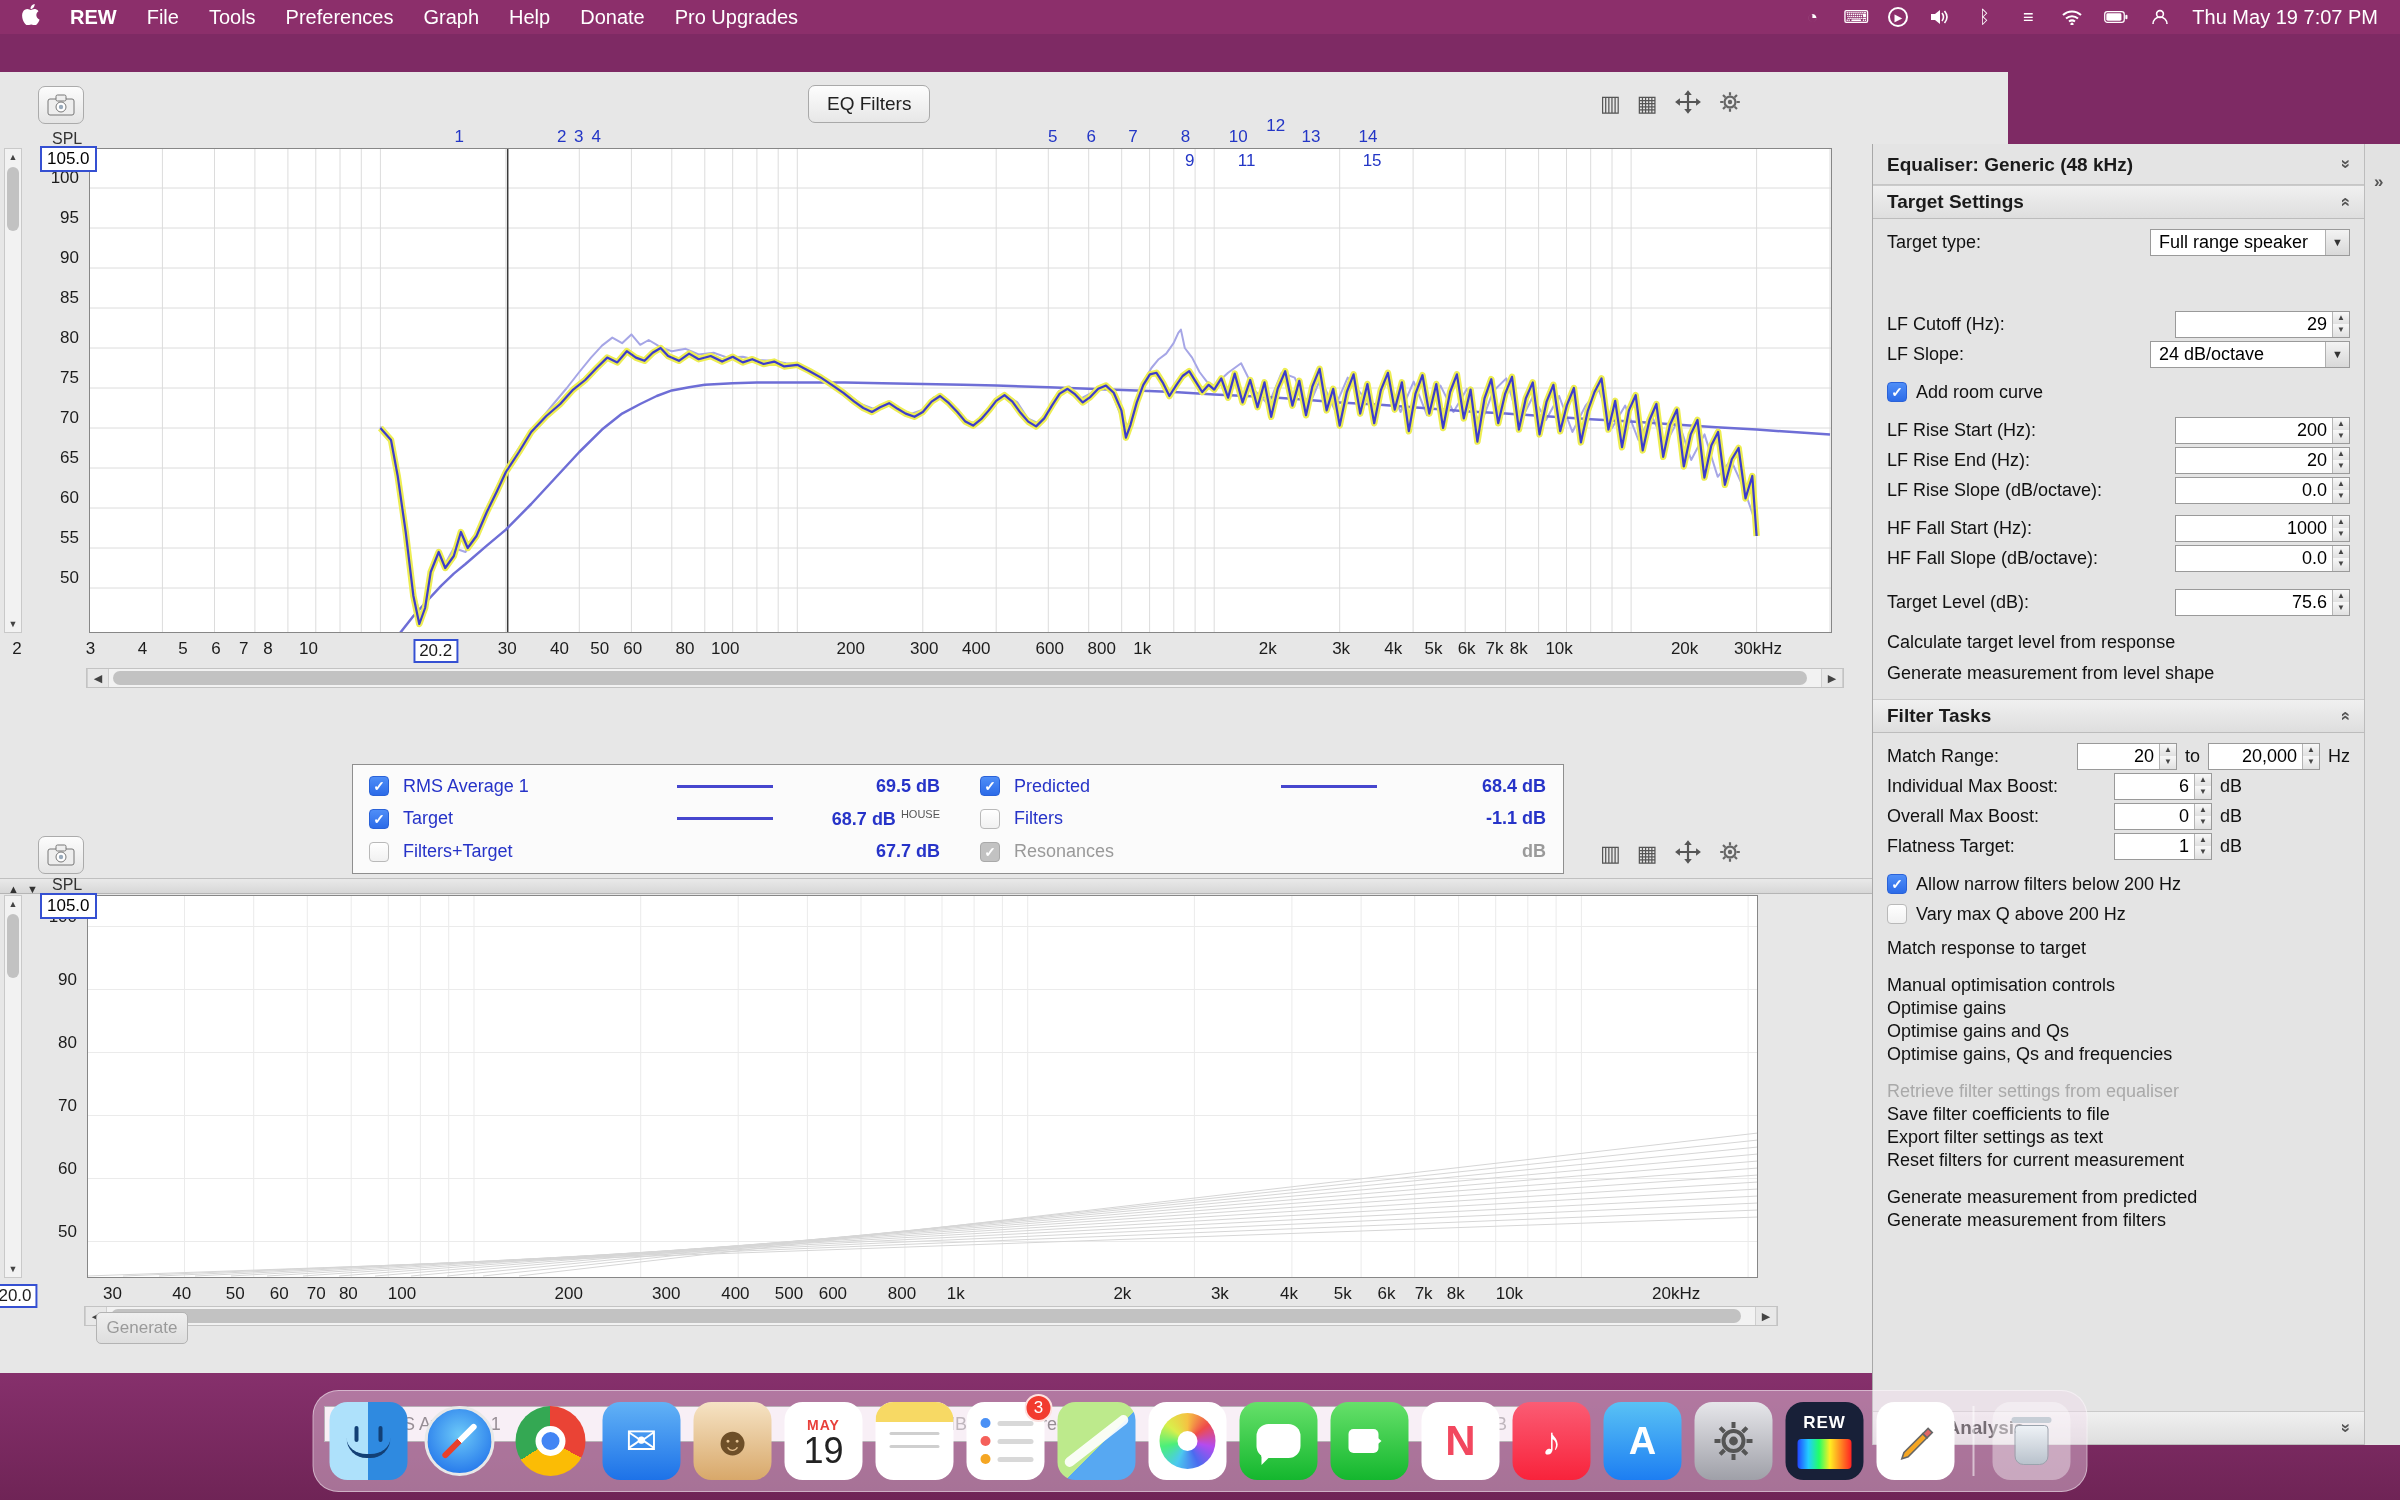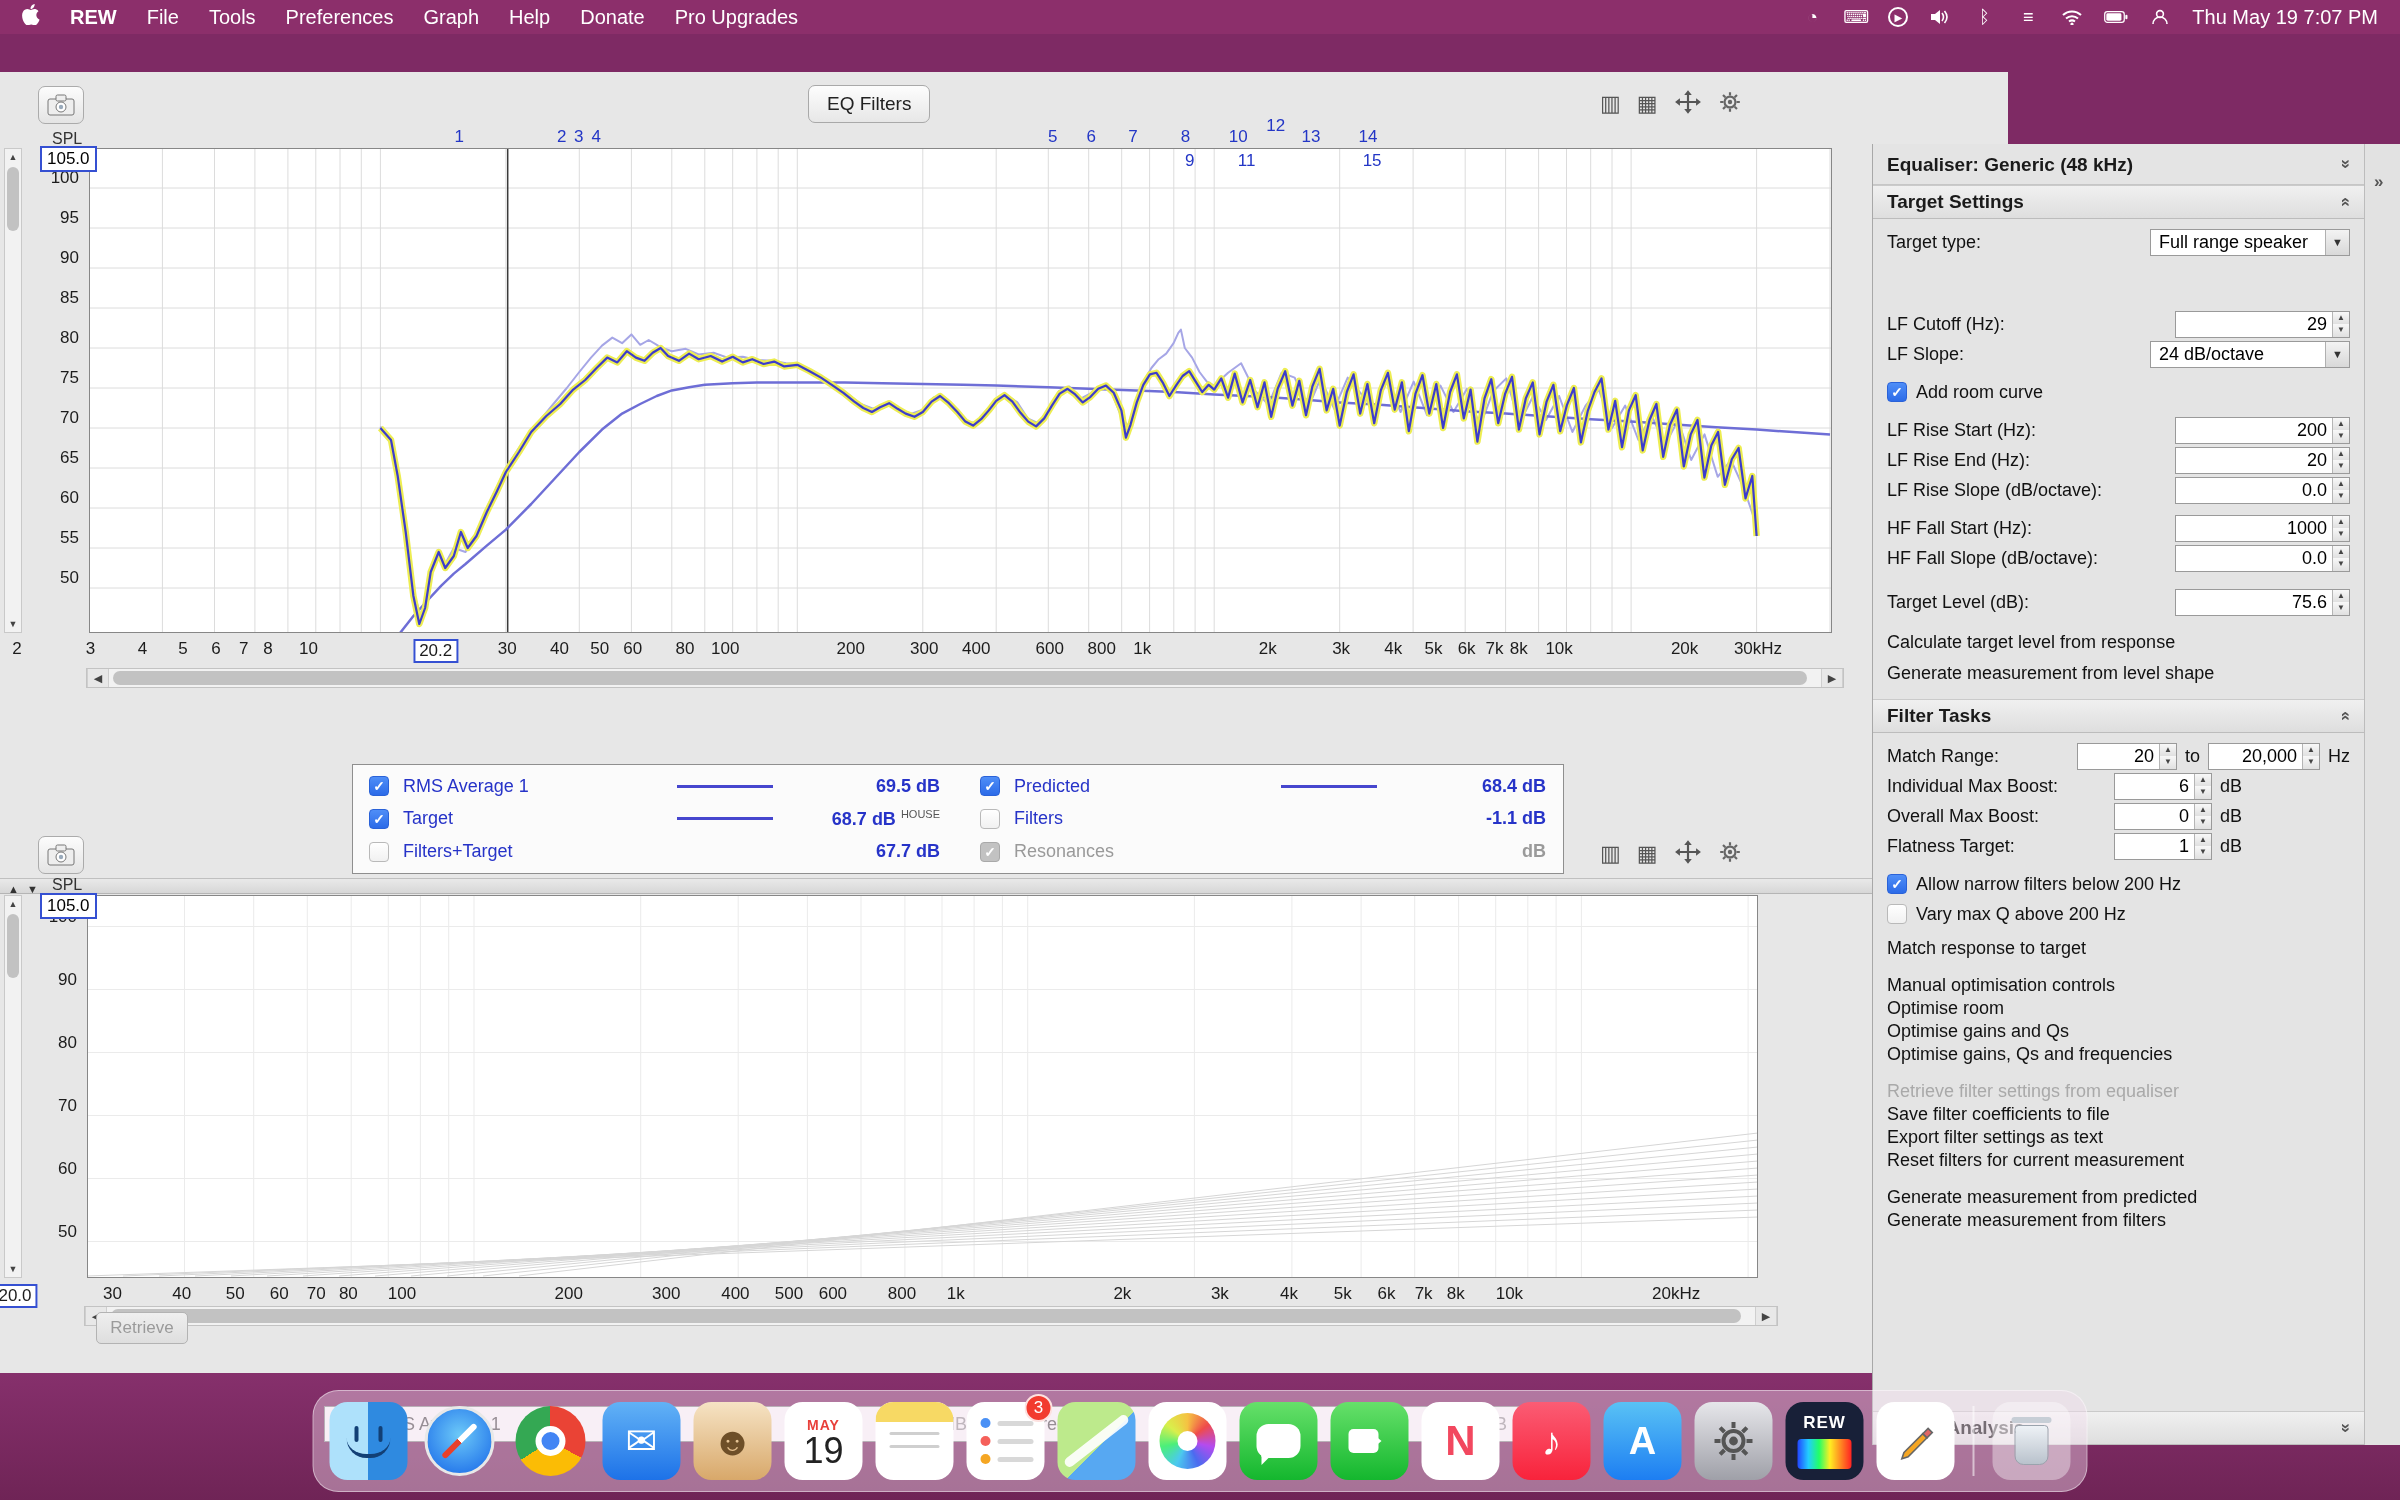--- a/index.html
+++ b/index.html
@@ -447,21 +447,21 @@
         <line x1="180" y1="381" x2="1671" y2="287" stroke="#d6d6d6" stroke-width="1"></line>
         <line x1="216" y1="381" x2="1671" y2="280" stroke="#d6d6d6" stroke-width="1"></line>
         <line x1="252" y1="381" x2="1671" y2="273" stroke="#d6d6d6" stroke-width="1"></line>
         <line x1="288" y1="381" x2="1671" y2="266" stroke="#d6d6d6" stroke-width="1"></line>
         <line x1="324" y1="381" x2="1671" y2="259" stroke="#d6d6d6" stroke-width="1"></line>
         <line x1="360" y1="381" x2="1671" y2="252" stroke="#d6d6d6" stroke-width="1"></line>
         <line x1="396" y1="381" x2="1671" y2="245" stroke="#d6d6d6" stroke-width="1"></line>
         <line x1="432" y1="381" x2="1671" y2="238" stroke="#d6d6d6" stroke-width="1"></line>
         <rect x="0.5" y="0.5" width="1670" height="382" fill="none" stroke="#878787"></rect>
       </svg>
-    <div id="generate-btn">Retrieve</div>
+    <div id="generate-btn">Generate</div>
     <div class="vscroll" style="left:4px;top:823px;height:383px;">
       <span class="va">▲</span>
       <div class="vthumb"></div>
       <span class="va" style="margin-top:auto;">▼</span>
     </div>
     <div class="hscroll" style="left:84px;top:1234px;width:1694px;">
       <span class="sb-arrow">◀</span>
       <div class="sb-track">
           <div class="sb-thumb"></div>
         </div>
@@ -745,21 +745,21 @@
         <span>Allow narrow filters below 200 Hz</span>
       </div>
       <div class="cbrow">
         <span class="mac-cb"></span>
         <span>Vary max Q above 200 Hz</span>
       </div>
       <div class="sp8"></div>
       <div class="action">Match response to target</div>
       <div class="sp14"></div>
       <div class="action">Manual optimisation controls</div>
-      <div class="action">Optimise room</div>
+      <div class="action">Optimise gains</div>
       <div class="action">Optimise gains and Qs</div>
       <div class="action">Optimise gains, Qs and frequencies</div>
       <div class="sp14"></div>
       <div class="action disabled">Retrieve filter settings from equaliser</div>
       <div class="action">Save filter coefficients to file</div>
       <div class="action">Export filter settings as text</div>
       <div class="action">Reset filters for current measurement</div>
       <div class="sp14"></div>
       <div class="action">Generate measurement from predicted</div>
       <div class="action">Generate measurement from filters</div>

